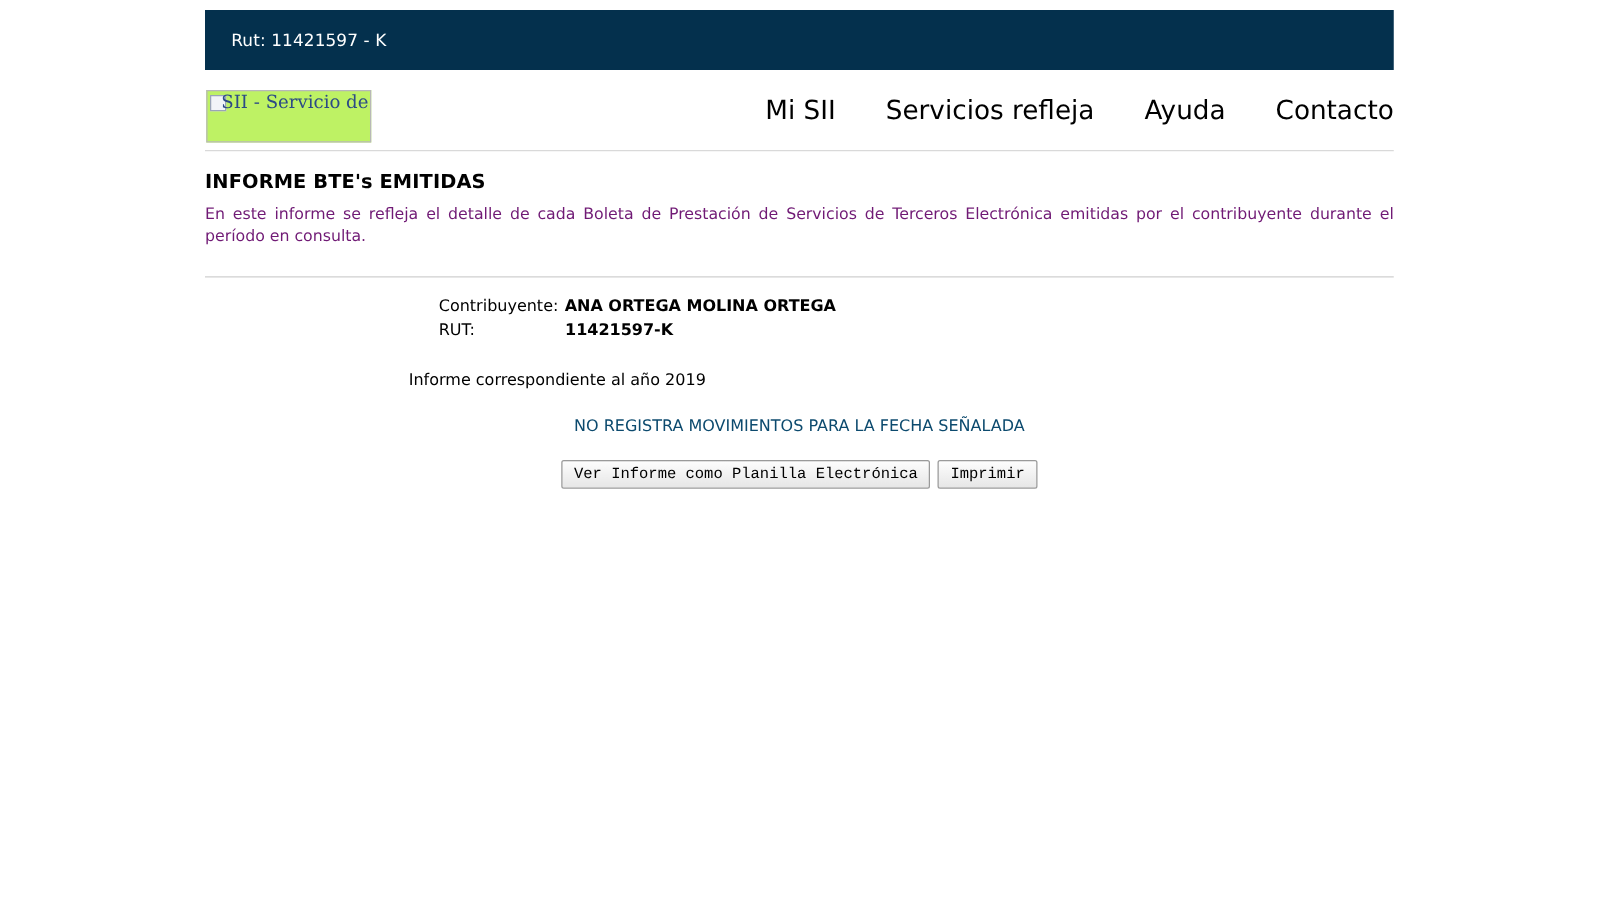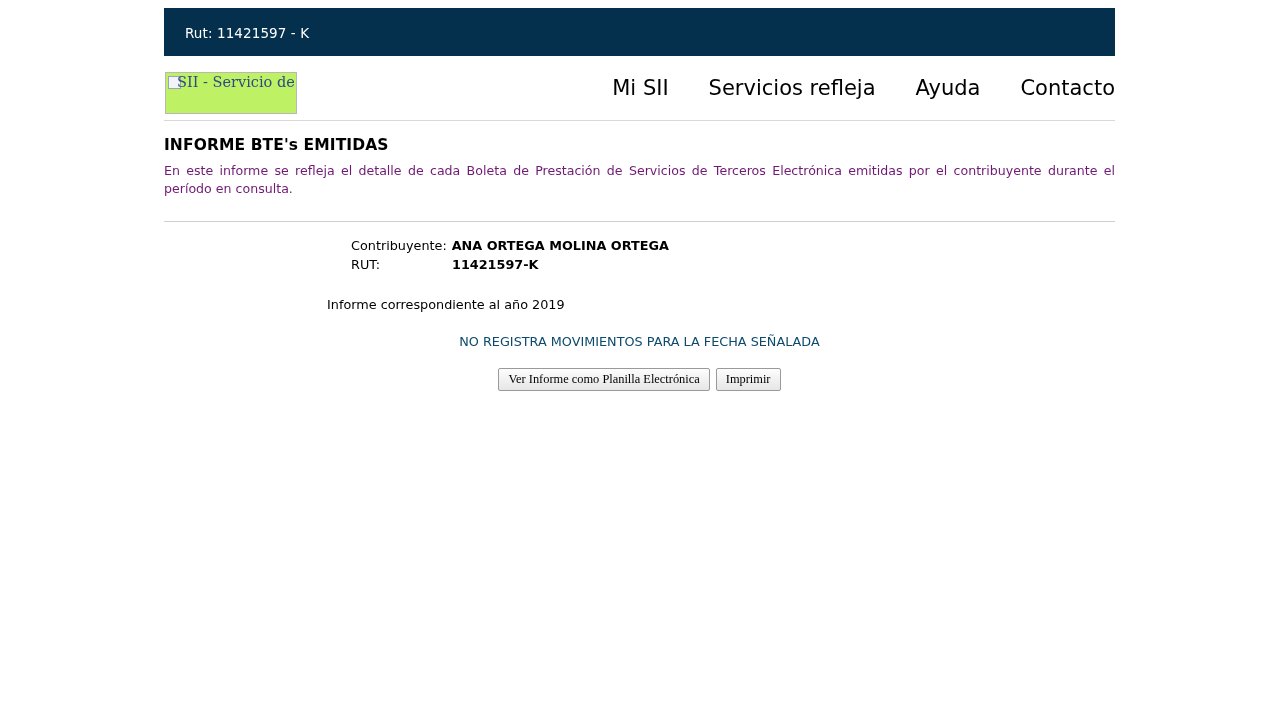--- a/index.html
+++ b/index.html
@@ -185,21 +185,21 @@
     display: flex;
     justify-content: center;
     gap: 6px;
   }
   .form-btn {
     background: #f0f0f0;
     background-image: linear-gradient(#fdfdfd, #e6e6e6);
     border: 1px solid #9a9a9a;
     border-radius: 2px;
     font-size: 12.4px;
-    font-family: Liberation Serif, serif;
+    font-family: Liberation Mono, monospace;
     color: #000000;
     padding: 3px 9px 4px 9px;
     cursor: pointer;
     line-height: 14px;
   }
 </style>
 </head>
 <body>
 
 <div class="page">

